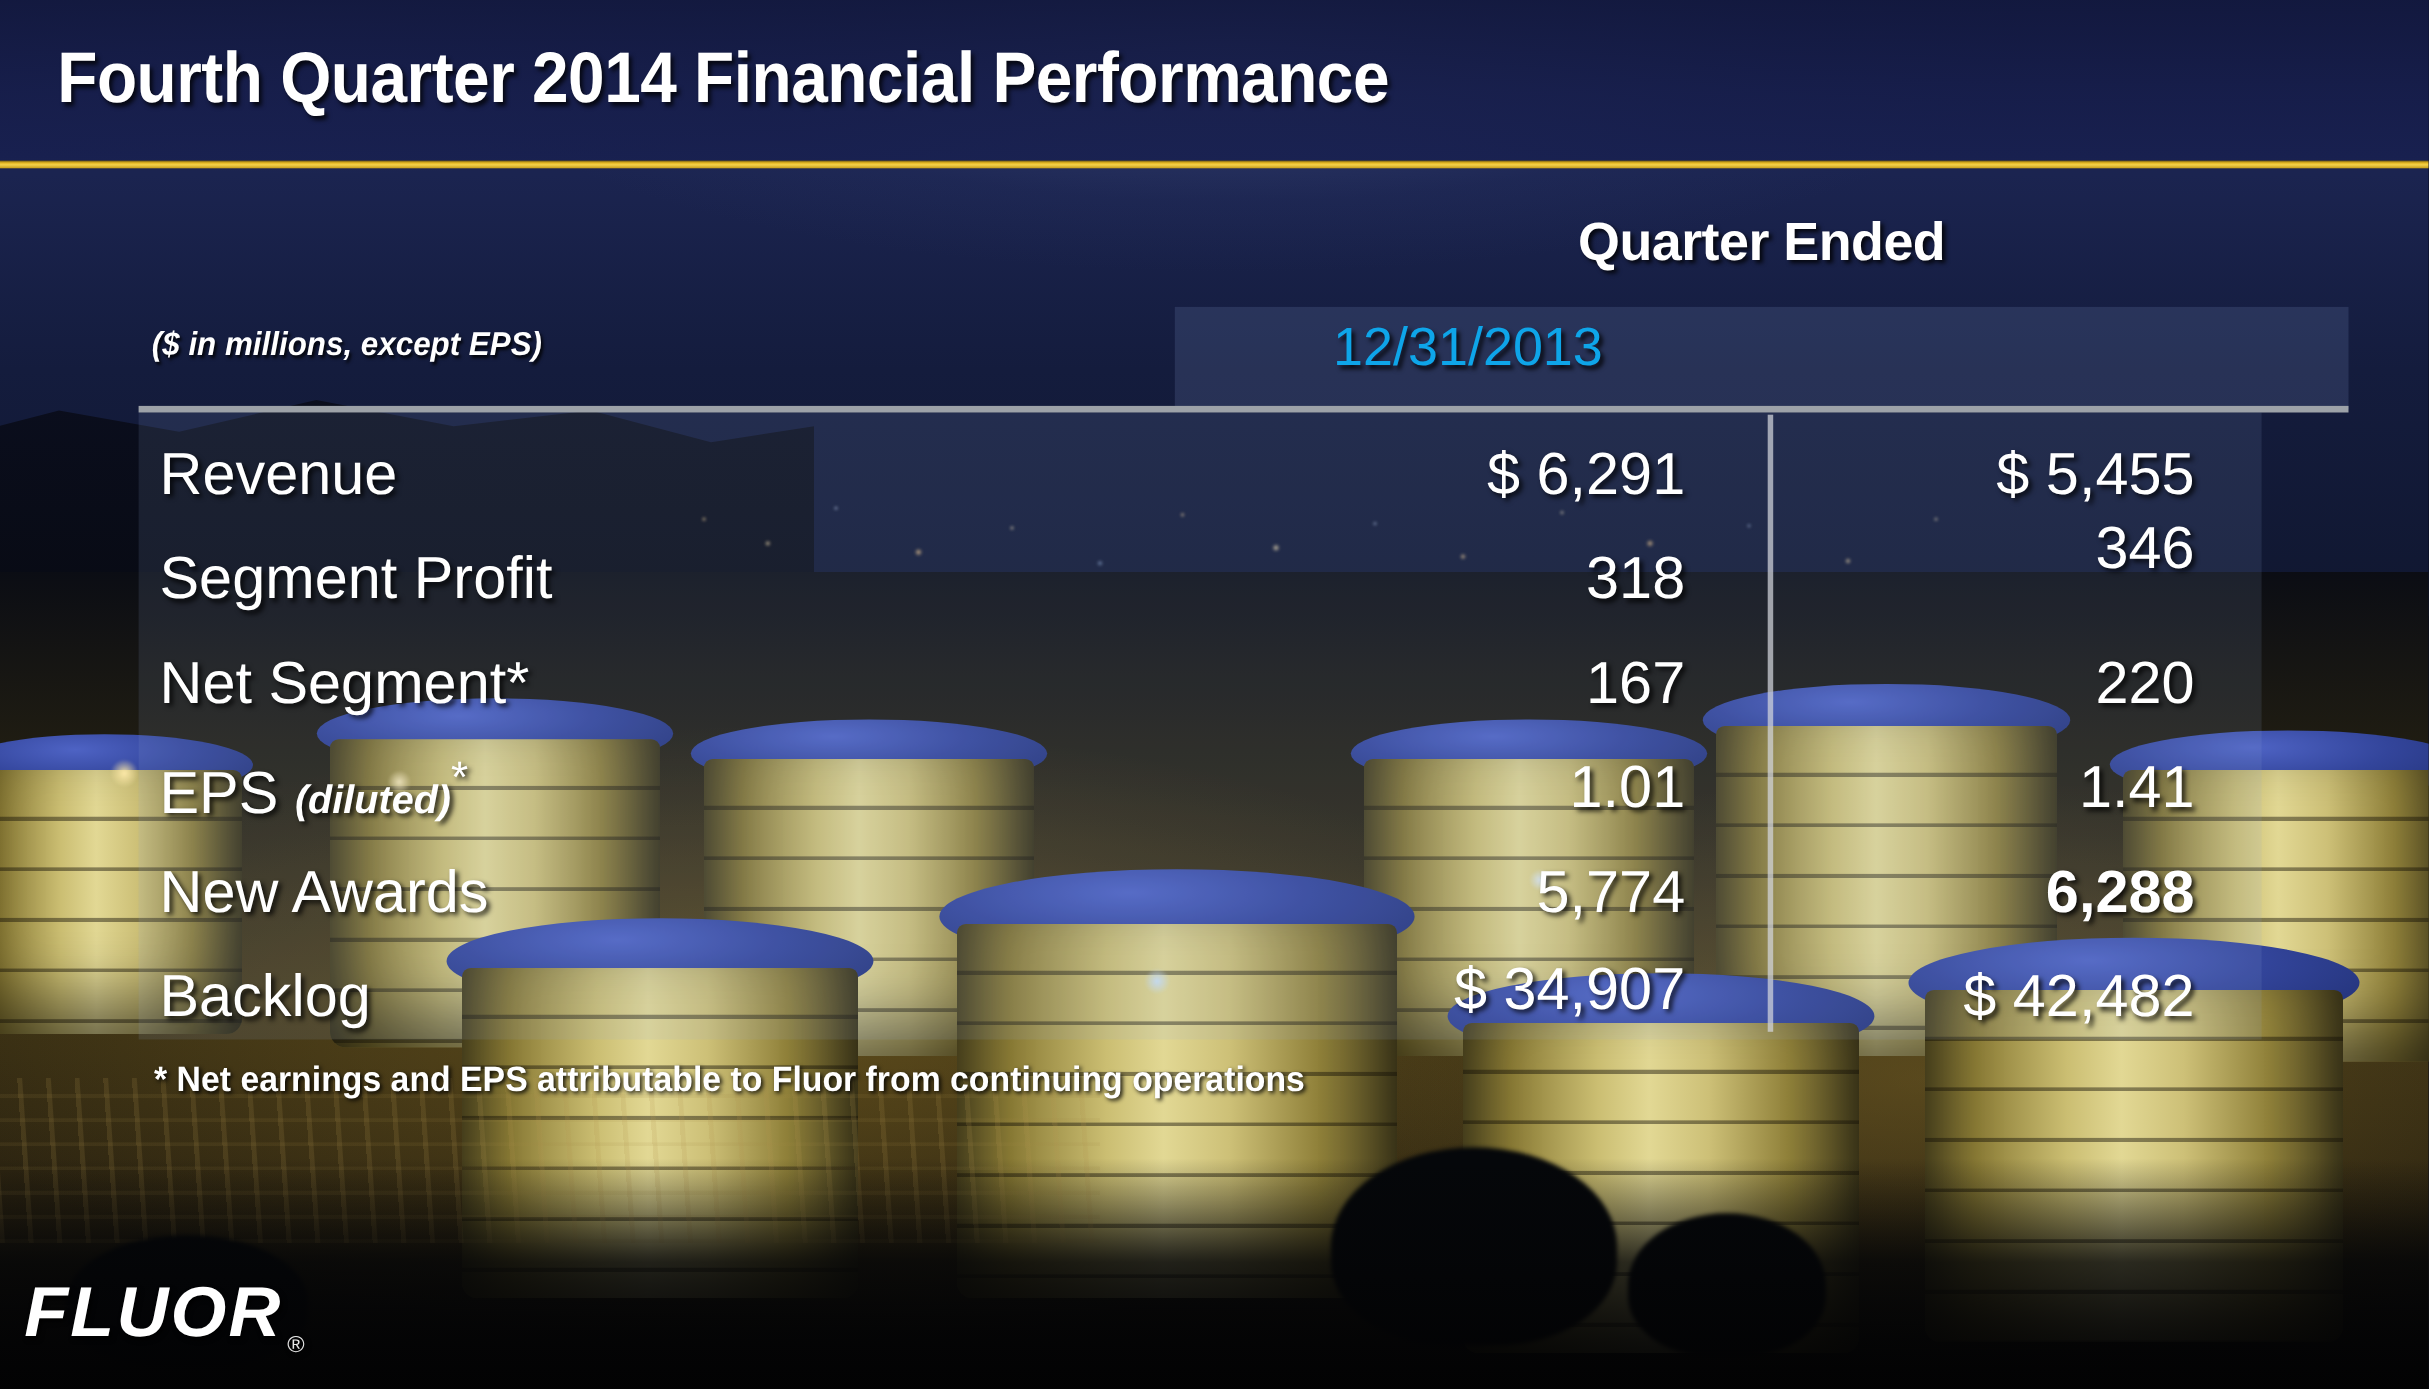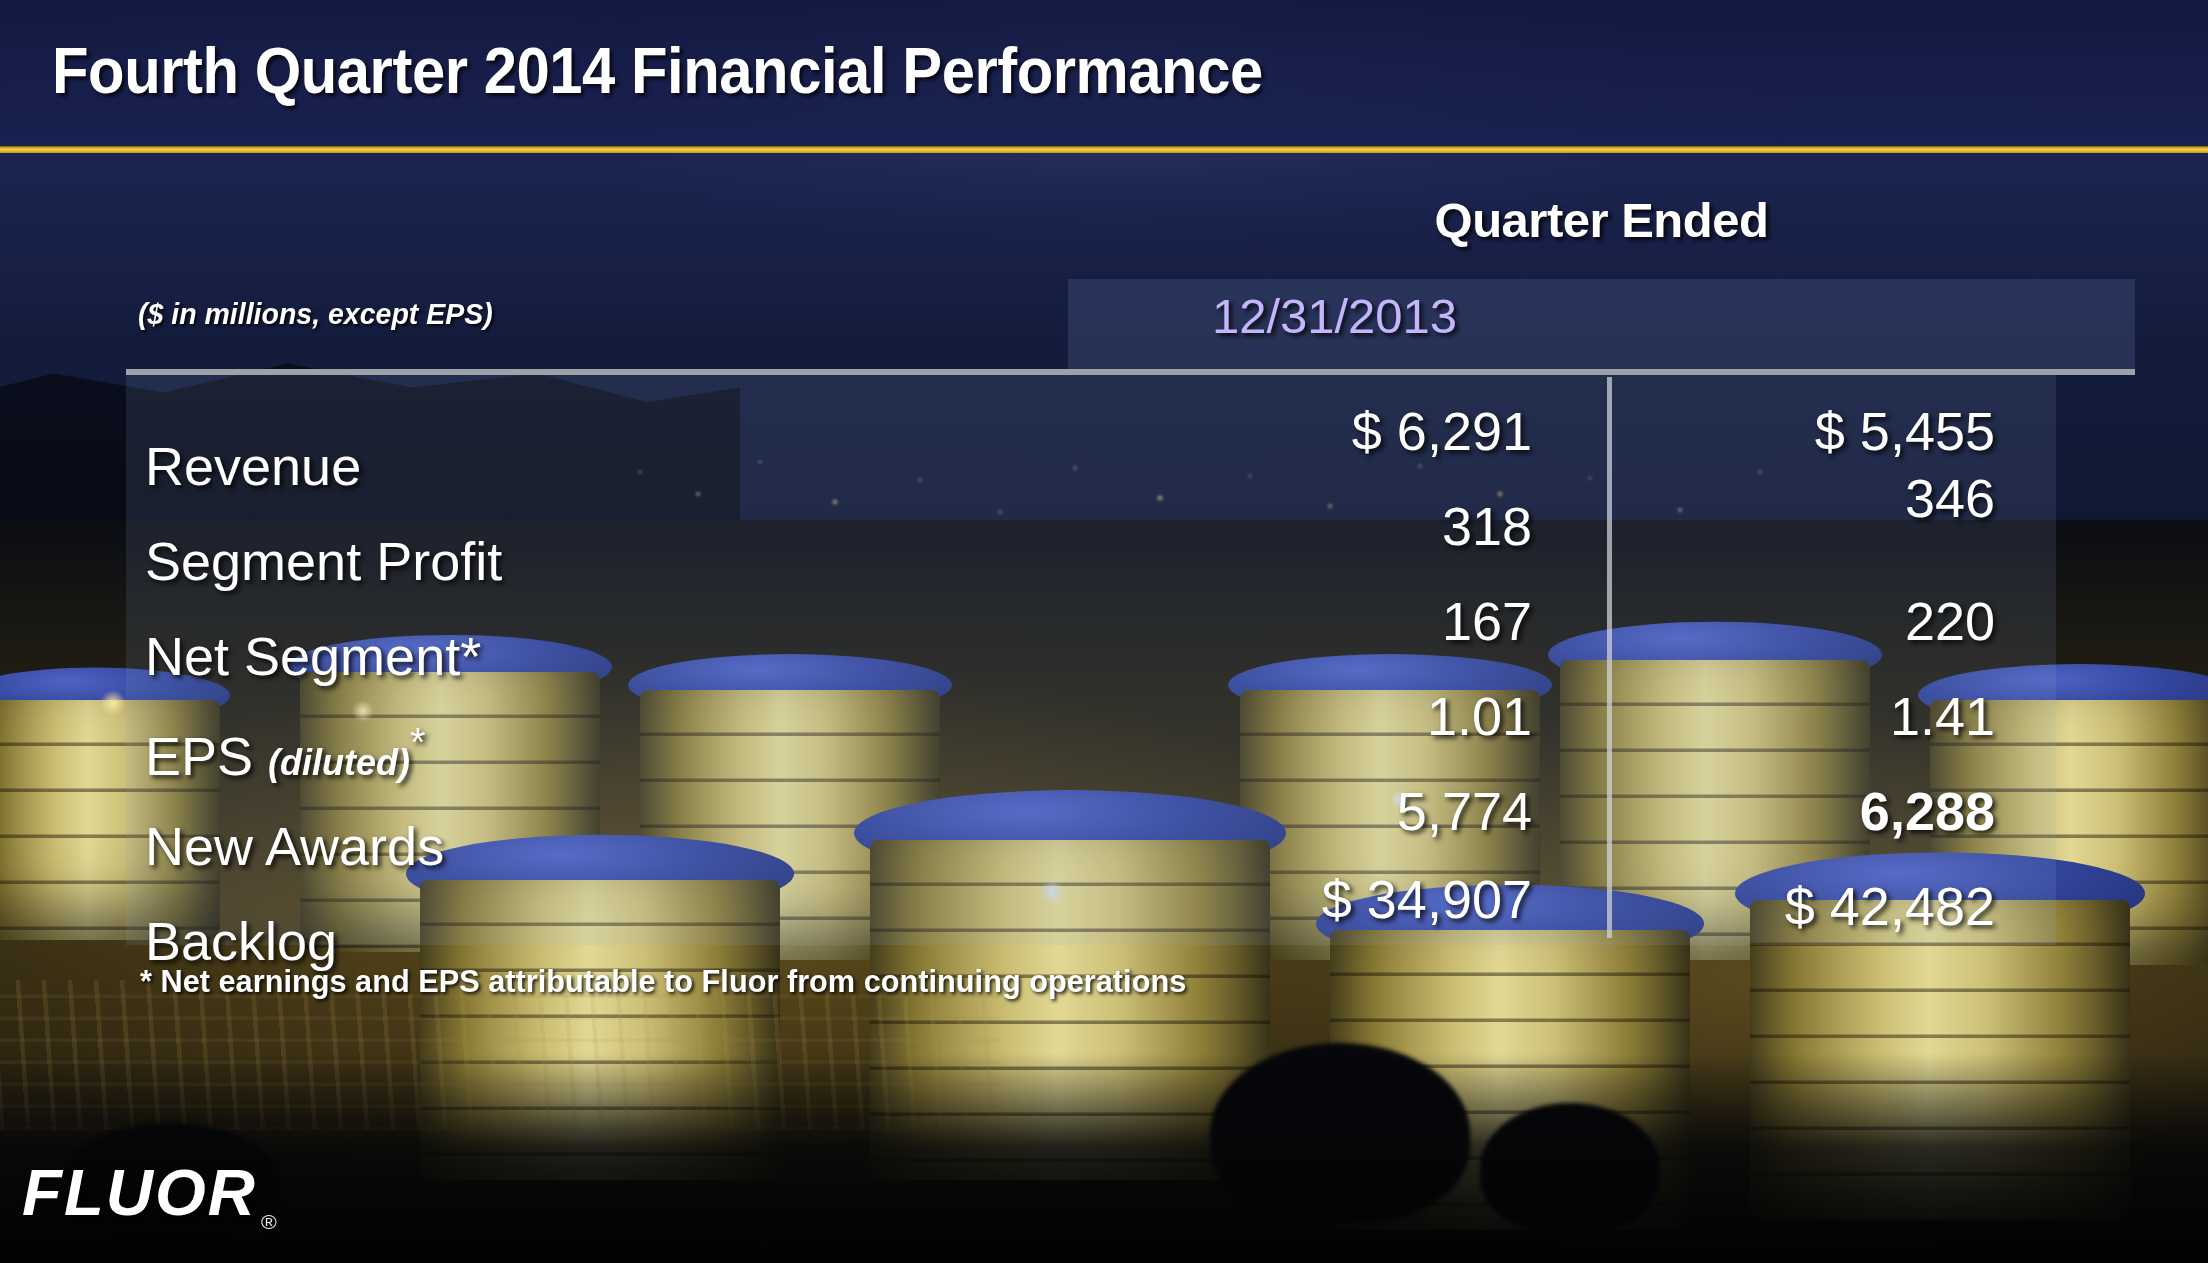--- a/index.html
+++ b/index.html
@@ -128,21 +128,21 @@
     background:rgba(120,140,190,.20);
   }
   .unitnote {
     position:absolute; left:138px; top:297px;
     font-size:30px; font-weight:700; font-style:italic; color:#fff;
     text-shadow:2px 2px 3px rgba(0,0,0,.85);
     transform:scaleX(.95); transform-origin:left center;
   }
   .hdr-date {
     position:absolute; top:288px;
-    font-size:49px; color:#c4b5fd; text-align:center;
+    font-size:49px; color:#0ea5e9; text-align:center;
     text-shadow:3px 3px 4px rgba(0,0,0,.8);
   }
   .hdr-date.c1 { left:1068px; width:533px; }
   .hdr-date.c2 { left:1602px; width:533px; }
 
   .grayrule {
     position:absolute; left:126px; top:369px; width:2009px; height:6px;
     background:#9da2a8;
   }
 
@@ -152,21 +152,20 @@
   }
   .vdivider {
     position:absolute; left:1607px; top:377px; width:5px; height:561px;
     background:rgba(210,214,220,.72);
   }
 
   .rowlabel {
     position:absolute; left:145px;
     font-size:54px; color:#fff; white-space:nowrap;
     text-shadow:3px 3px 5px rgba(0,0,0,.8);
-    margin-top:35px;
   }
   .rowlabel .sub {
     font-size:36px; font-style:italic; font-weight:700;
   }
   .rowlabel .ast { font-size:40px; vertical-align:super; }
 
   .cell {
     position:absolute;
     font-size:54px; color:#fff; text-align:right;
     text-shadow:3px 3px 5px rgba(0,0,0,.8);

